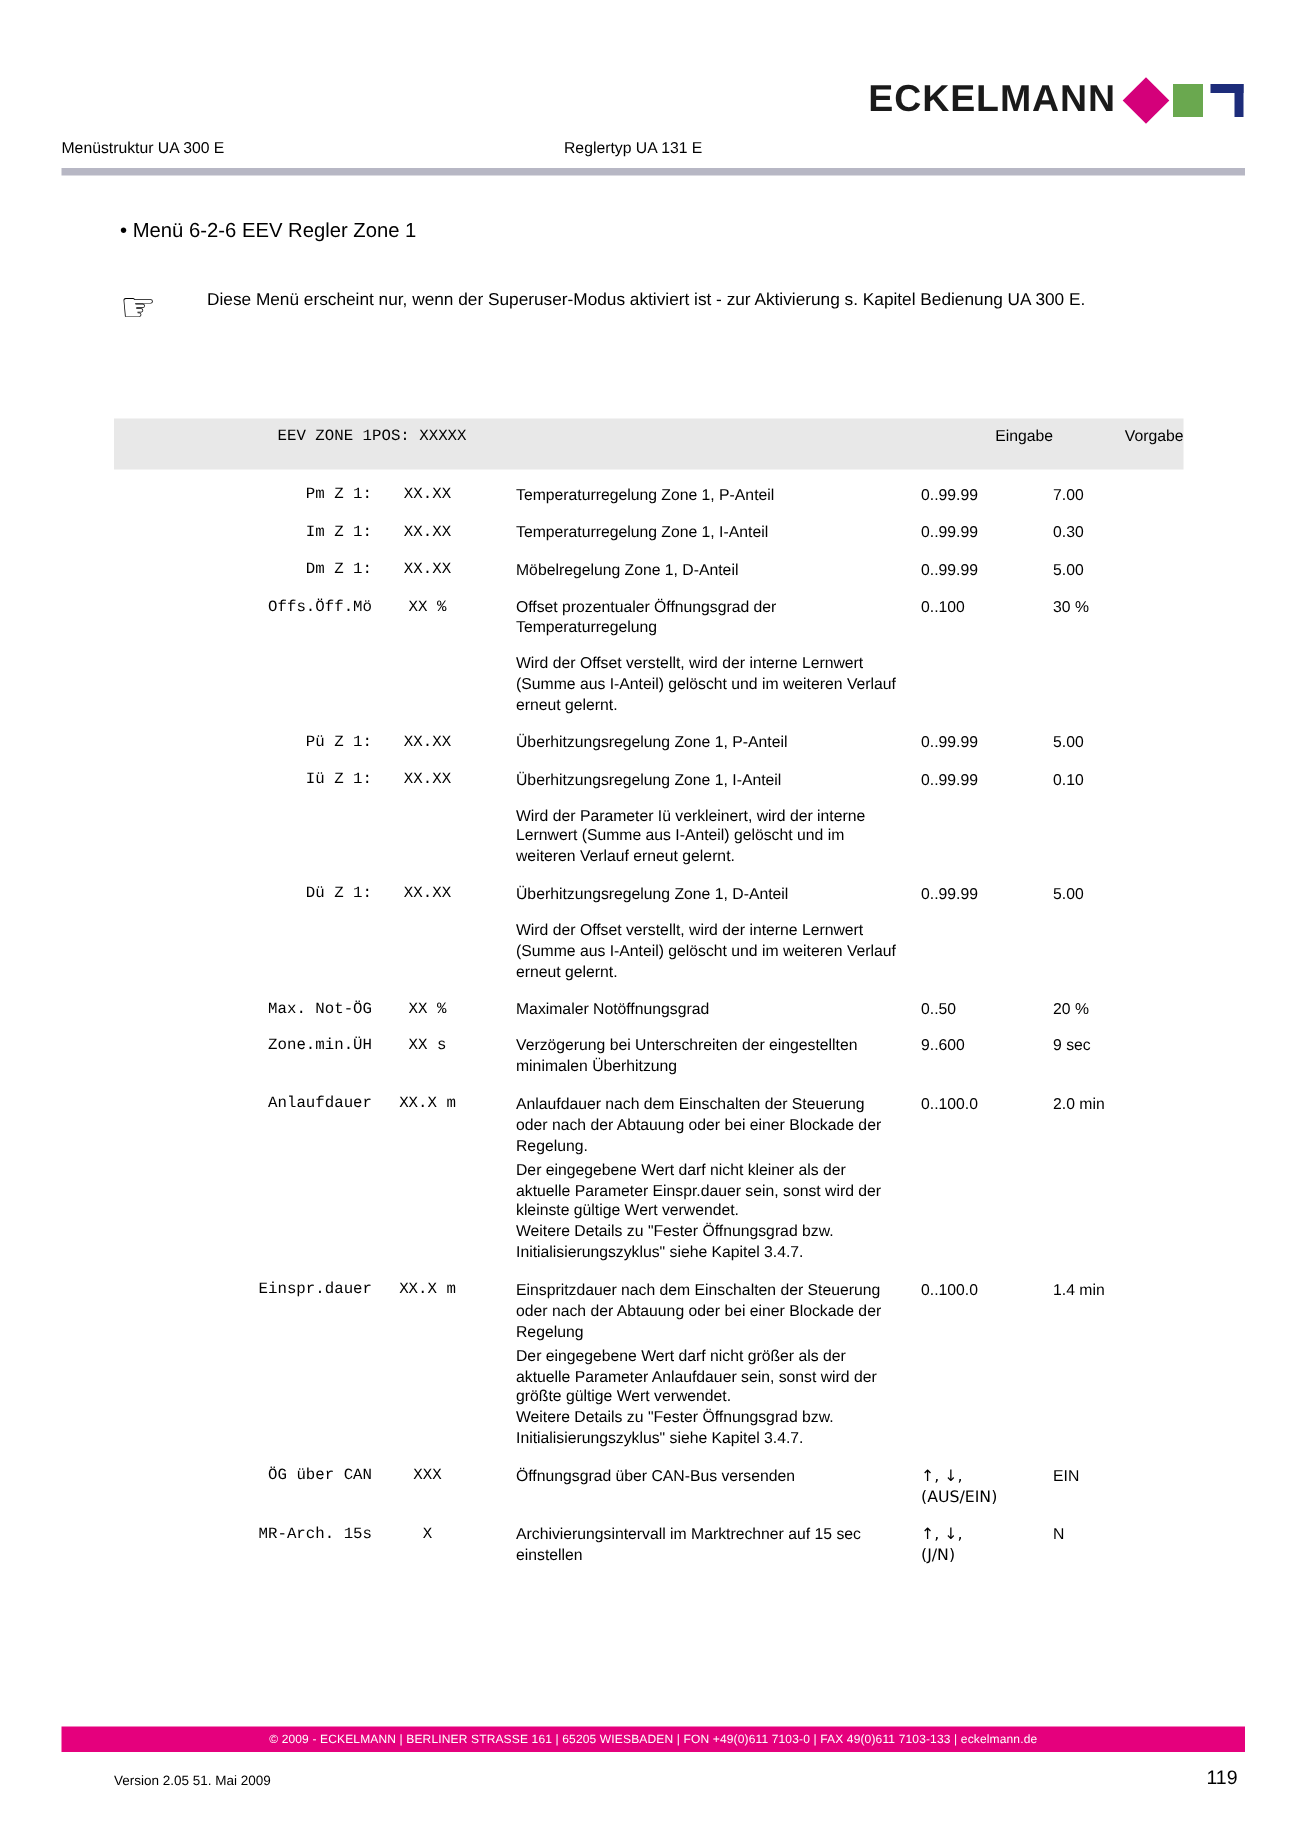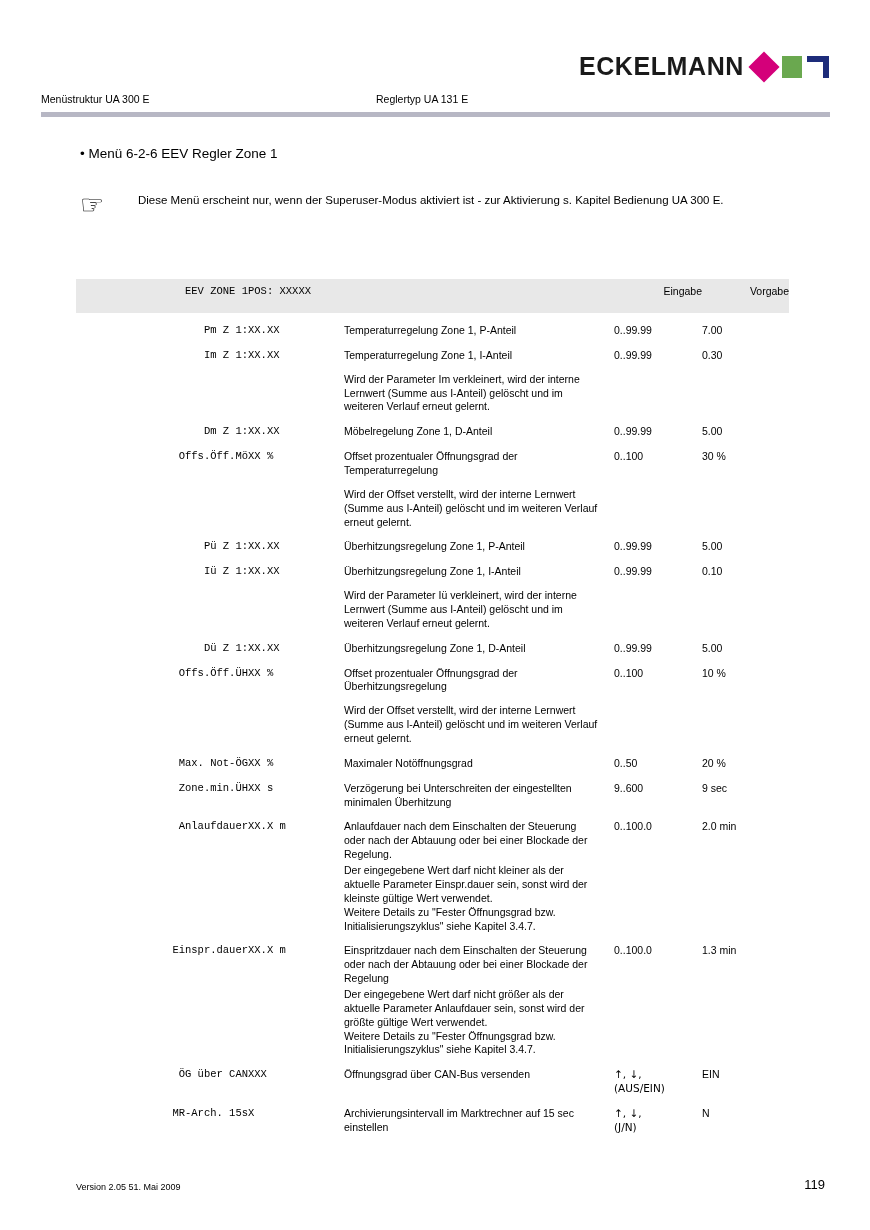--- a/index.html
+++ b/index.html
@@ -183,21 +183,21 @@
   .c-name {
     font-family: "Liberation Mono", monospace;
     font-size: 10.5px;
     padding-left: 8px !important;
     white-space: nowrap;
     text-align: right;
   }
   .c-pos {
     font-family: "Liberation Mono", monospace;
     font-size: 10.5px;
-    text-align: left;
+    text-align: center;
     padding-right: 22px !important;
     white-space: nowrap;
   }
   .c-desc {
     font-family: "Liberation Sans", sans-serif;
     font-size: 10.5px;
     padding-right: 14px !important;
   }
   .c-in, .c-def {
     font-family: "Liberation Sans", sans-serif;
@@ -302,27 +302,20 @@
         <td class="c-def">7.00</td>
       </tr>
 
       <tr class="row">
         <td class="c-name">Im Z 1:</td>
         <td class="c-pos">XX.XX</td>
         <td class="c-desc">Temperaturregelung Zone 1, I-Anteil</td>
         <td class="c-in">0..99.99</td>
         <td class="c-def">0.30</td>
       </tr>
-      <tr>
-        <td></td>
-          <td></td>
-        <td class="c-desc note-block">Wird der Parameter Im verkleinert, wird der interne Lernwert (Summe aus I-Anteil) gelöscht und im weiteren Verlauf erneut gelernt.</td>
-        <td></td>
-          <td></td>
-      </tr>
 
       <tr class="row">
         <td class="c-name">Dm Z 1:</td>
         <td class="c-pos">XX.XX</td>
         <td class="c-desc">Möbelregelung Zone 1, D-Anteil</td>
         <td class="c-in">0..99.99</td>
         <td class="c-def">5.00</td>
       </tr>
 
       <tr class="row">
@@ -364,27 +357,20 @@
       </tr>
 
       <tr class="row">
         <td class="c-name">Dü Z 1:</td>
         <td class="c-pos">XX.XX</td>
         <td class="c-desc">Überhitzungsregelung Zone 1, D-Anteil</td>
         <td class="c-in">0..99.99</td>
         <td class="c-def">5.00</td>
       </tr>
 
-      <tr class="row">
-        <td class="c-name">Offs.Öff.ÜH</td>
-        <td class="c-pos">XX %</td>
-        <td class="c-desc">Offset prozentualer Öffnungsgrad der Überhitzungsregelung</td>
-        <td class="c-in">0..100</td>
-        <td class="c-def">10 %</td>
-      </tr>
       <tr>
         <td></td>
           <td></td>
         <td class="c-desc note-block">Wird der Offset verstellt, wird der interne Lernwert (Summe aus I-Anteil) gelöscht und im weiteren Verlauf erneut gelernt.</td>
         <td></td>
           <td></td>
       </tr>
 
       <tr class="row">
         <td class="c-name">Max. Not-ÖG</td>
@@ -416,21 +402,21 @@
 Weitere Details zu "Fester Öffnungsgrad bzw. Initialisierungszyklus" siehe Kapitel 3.4.7.</td>
         <td></td>
           <td></td>
       </tr>
 
       <tr class="row">
         <td class="c-name">Einspr.dauer</td>
         <td class="c-pos">XX.X m</td>
         <td class="c-desc">Einspritzdauer nach dem Einschalten der Steuerung oder nach der Abtauung oder bei einer Blockade der Regelung</td>
         <td class="c-in">0..100.0</td>
-        <td class="c-def">1.3 min</td>
+        <td class="c-def">1.4 min</td>
       </tr>
       <tr>
         <td></td>
           <td></td>
         <td class="c-desc cont-block" style="white-space:pre-line;">Der eingegebene Wert darf nicht größer als der aktuelle Parameter Anlaufdauer sein, sonst wird der größte gültige Wert verwendet.
 Weitere Details zu "Fester Öffnungsgrad bzw. Initialisierungszyklus" siehe Kapitel 3.4.7.</td>
         <td></td>
           <td></td>
       </tr>
 
@@ -447,16 +433,17 @@
         <td class="c-name">MR-Arch. 15s</td>
         <td class="c-pos">X</td>
         <td class="c-desc">Archivierungsintervall im Marktrechner auf 15 sec einstellen</td>
         <td class="c-in arrows">↑, ↓,
 (J/N)</td>
         <td class="c-def">N</td>
       </tr>
     </tbody>
   </table>
 
+  <div class="footer-bar">© 2009 - ECKELMANN | BERLINER STRASSE 161 | 65205 WIESBADEN | FON +49(0)611 7103-0 | FAX 49(0)611 7103-133 | eckelmann.de</div>
   <div class="footer-version">Version 2.05   51. Mai 2009</div>
   <div class="footer-page">119</div>
 
 </div>
 
 </body></html>

